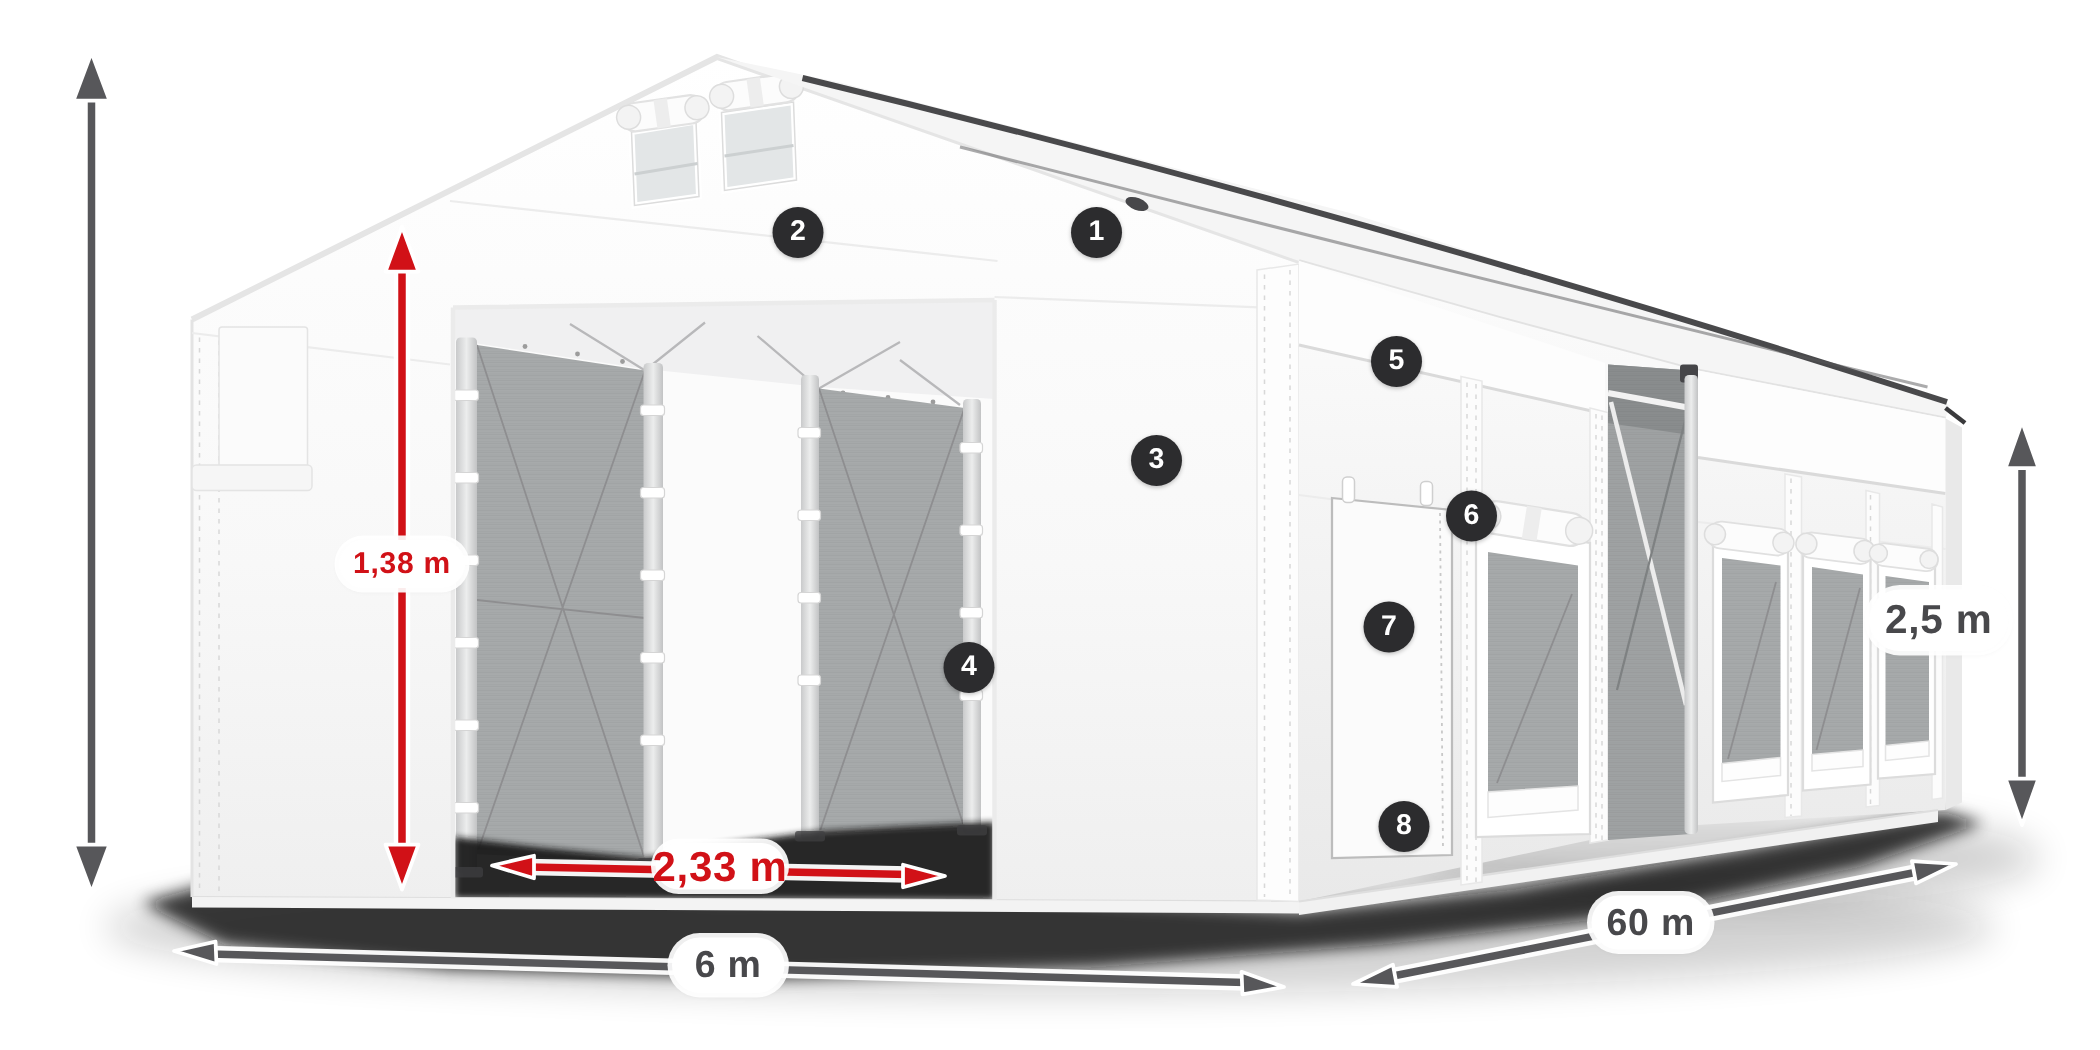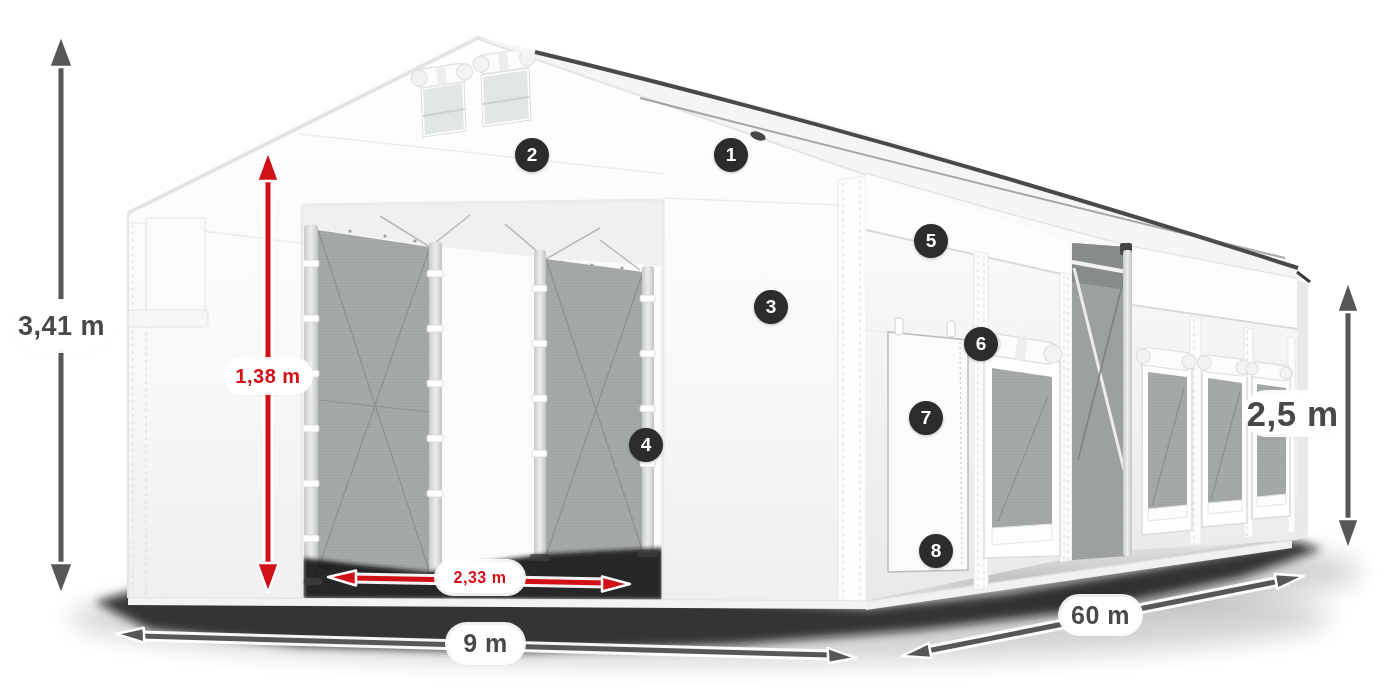--- a/index.html
+++ b/index.html
@@ -314,26 +314,25 @@
 
     <g>
       <line class="arrow-casing" x1="1348" y1="300" x2="1348" y2="530"></line>
       <line class="arrow-gray-shaft" x1="1348" y1="302" x2="1348" y2="528"></line>
       <polygon class="head-gray" points="1348,281 1337,312 1359,312"></polygon>
       <polygon class="head-gray" points="1348,550 1337,519 1359,519"></polygon>
     </g>
   </g>
 </svg>
 
-<div class="dim" style="left:13px;top:302px;width:97px;height:48px;font-size:27px;">3,41 m</div>
 <div class="dim red" style="left:226px;top:360px;width:84px;height:32px;font-size:20px;border-radius:16px;">1,38 m</div>
-<div class="dim red" style="left:437px;top:562px;width:86px;height:31px;font-size:16px;border-radius:16px;">2,33 m</div>
-<div class="dim" style="left:448px;top:625px;width:75px;height:37px;font-size:25px;">9 m</div>
+<div class="dim red" style="left:437px;top:562px;width:86px;height:31px;font-size:28px;border-radius:16px;">2,33 m</div>
+<div class="dim" style="left:448px;top:625px;width:75px;height:37px;font-size:25px;">6 m</div>
 <div class="dim" style="left:1061px;top:597px;width:79px;height:36px;font-size:25px;">60 m</div>
-<div class="dim" style="left:1246px;top:393px;width:93px;height:41px;font-size:35px;">2,5 m</div>
+<div class="dim" style="left:1246px;top:393px;width:93px;height:41px;font-size:27px;">2,5 m</div>
 
 <div class="callout" style="left:714px;top:138px;">1</div>
 <div class="callout" style="left:515px;top:138px;">2</div>
 <div class="callout" style="left:754px;top:290px;">3</div>
 <div class="callout" style="left:629px;top:428px;">4</div>
 <div class="callout" style="left:914px;top:224px;">5</div>
 <div class="callout" style="left:964px;top:327px;">6</div>
 <div class="callout" style="left:909px;top:401px;">7</div>
 <div class="callout" style="left:919px;top:534px;">8</div>
 

